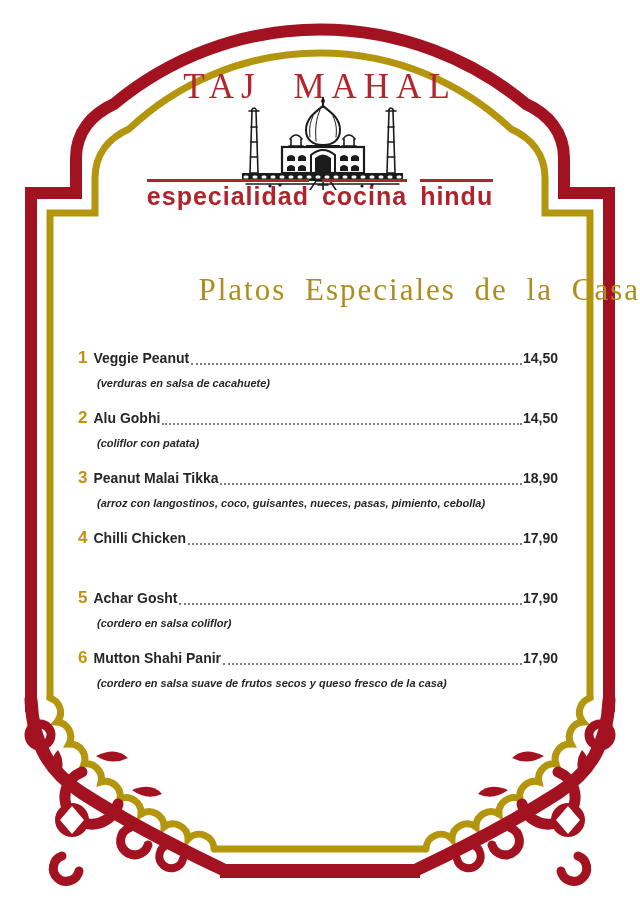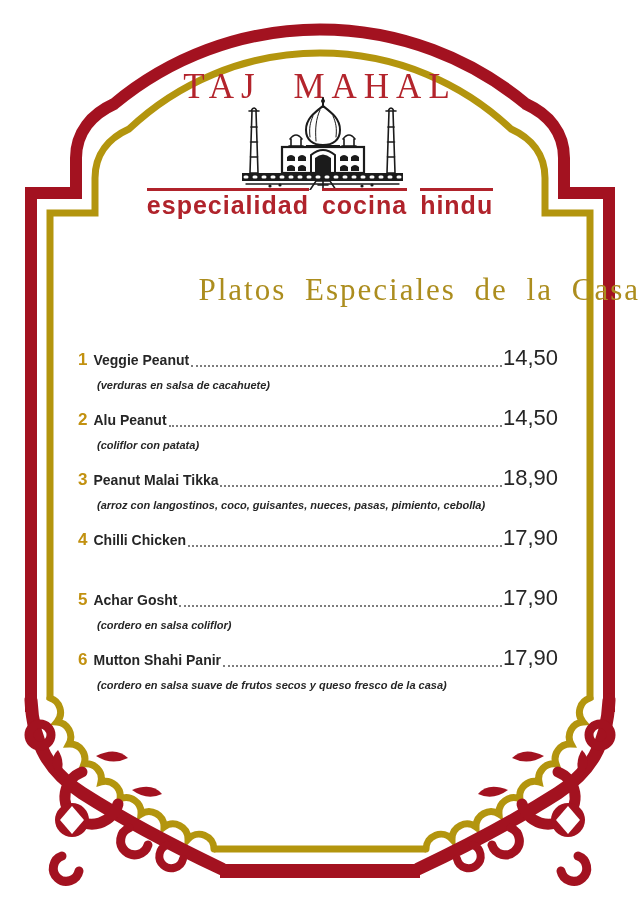--- a/index.html
+++ b/index.html
@@ -8,37 +8,37 @@
     background:#ffffff; font-family:"Liberation Sans", sans-serif;
   }
   .deco { position:absolute; left:0; top:0; width:640px; height:905px; }
   .title {
     position:absolute; top:57px; left:0; width:100%; text-align:center;
     font-family:"Liberation Serif", serif; font-size:35px; line-height:1;
     letter-spacing:7px; word-spacing:16px; color:var(--title-red);margin-top:12px;
   }
   .taj { position:absolute; top:95px; left:240px; width:165px; height:95px; }
   .tagline {
-    position:absolute; top:188px; left:0; width:100%;
+    position:absolute; top:179px; left:0; width:100%;
     display:flex; justify-content:center; gap:13px;
     color:var(--tagline-red); font-weight:bold; font-size:25px; line-height:1.1;
   }
   .tagline .tw { border-top:3px solid var(--tagline-red); padding-top:1px; letter-spacing:1px; }
   .heading {
     position:absolute; top:271px; left:0; width:100%; text-align:right;
     font-family:"Liberation Serif", serif; font-size:31px; line-height:1.2;
     color:var(--heading-gold); letter-spacing:2px; word-spacing:9px;
   }
   .menu { position:absolute; top:346px; left:78px; width:480px; }
   .item { height:60px; }
   .row { display:flex; align-items:baseline; line-height:24px; }
   .num { color:var(--number-gold); font-weight:bold; font-size:17px; margin-right:6px; }
   .nm  { font-weight:bold; font-size:14px; color:var(--text-dark); white-space:nowrap; }
   .leader { flex:1; min-width:20px; border-bottom:2px dotted #7d7d7d; align-self:flex-end; margin:0 1px 5px 2px; }
-  .price { font-weight:normal; font-size:22px; color:var(--text-dark); }
+  .price { font-weight:bold; font-size:14px; color:var(--text-dark); }
   .desc {
     margin-top:4px; padding-left:19px; font-size:11px; line-height:18px;
     font-weight:bold; font-style:italic; color:var(--text-dark);
   }
 </style>
 </head>
 <body>
 
 <div class="page">
 
@@ -111,21 +111,21 @@
         <span class="nm">Veggie Peanut</span>
         <span class="leader"></span>
         <span class="price">14,50</span>
       </div>
       <div class="desc">(verduras en salsa de cacahuete)</div>
     </div>
 
     <div class="item">
       <div class="row">
         <span class="num">2</span>
-        <span class="nm">Alu Peanut</span>
+        <span class="nm">Alu Gobhi</span>
         <span class="leader"></span>
         <span class="price">14,50</span>
       </div>
       <div class="desc">(coliflor con patata)</div>
     </div>
 
     <div class="item">
       <div class="row">
         <span class="num">3</span>
         <span class="nm">Peanut Malai Tikka</span>

